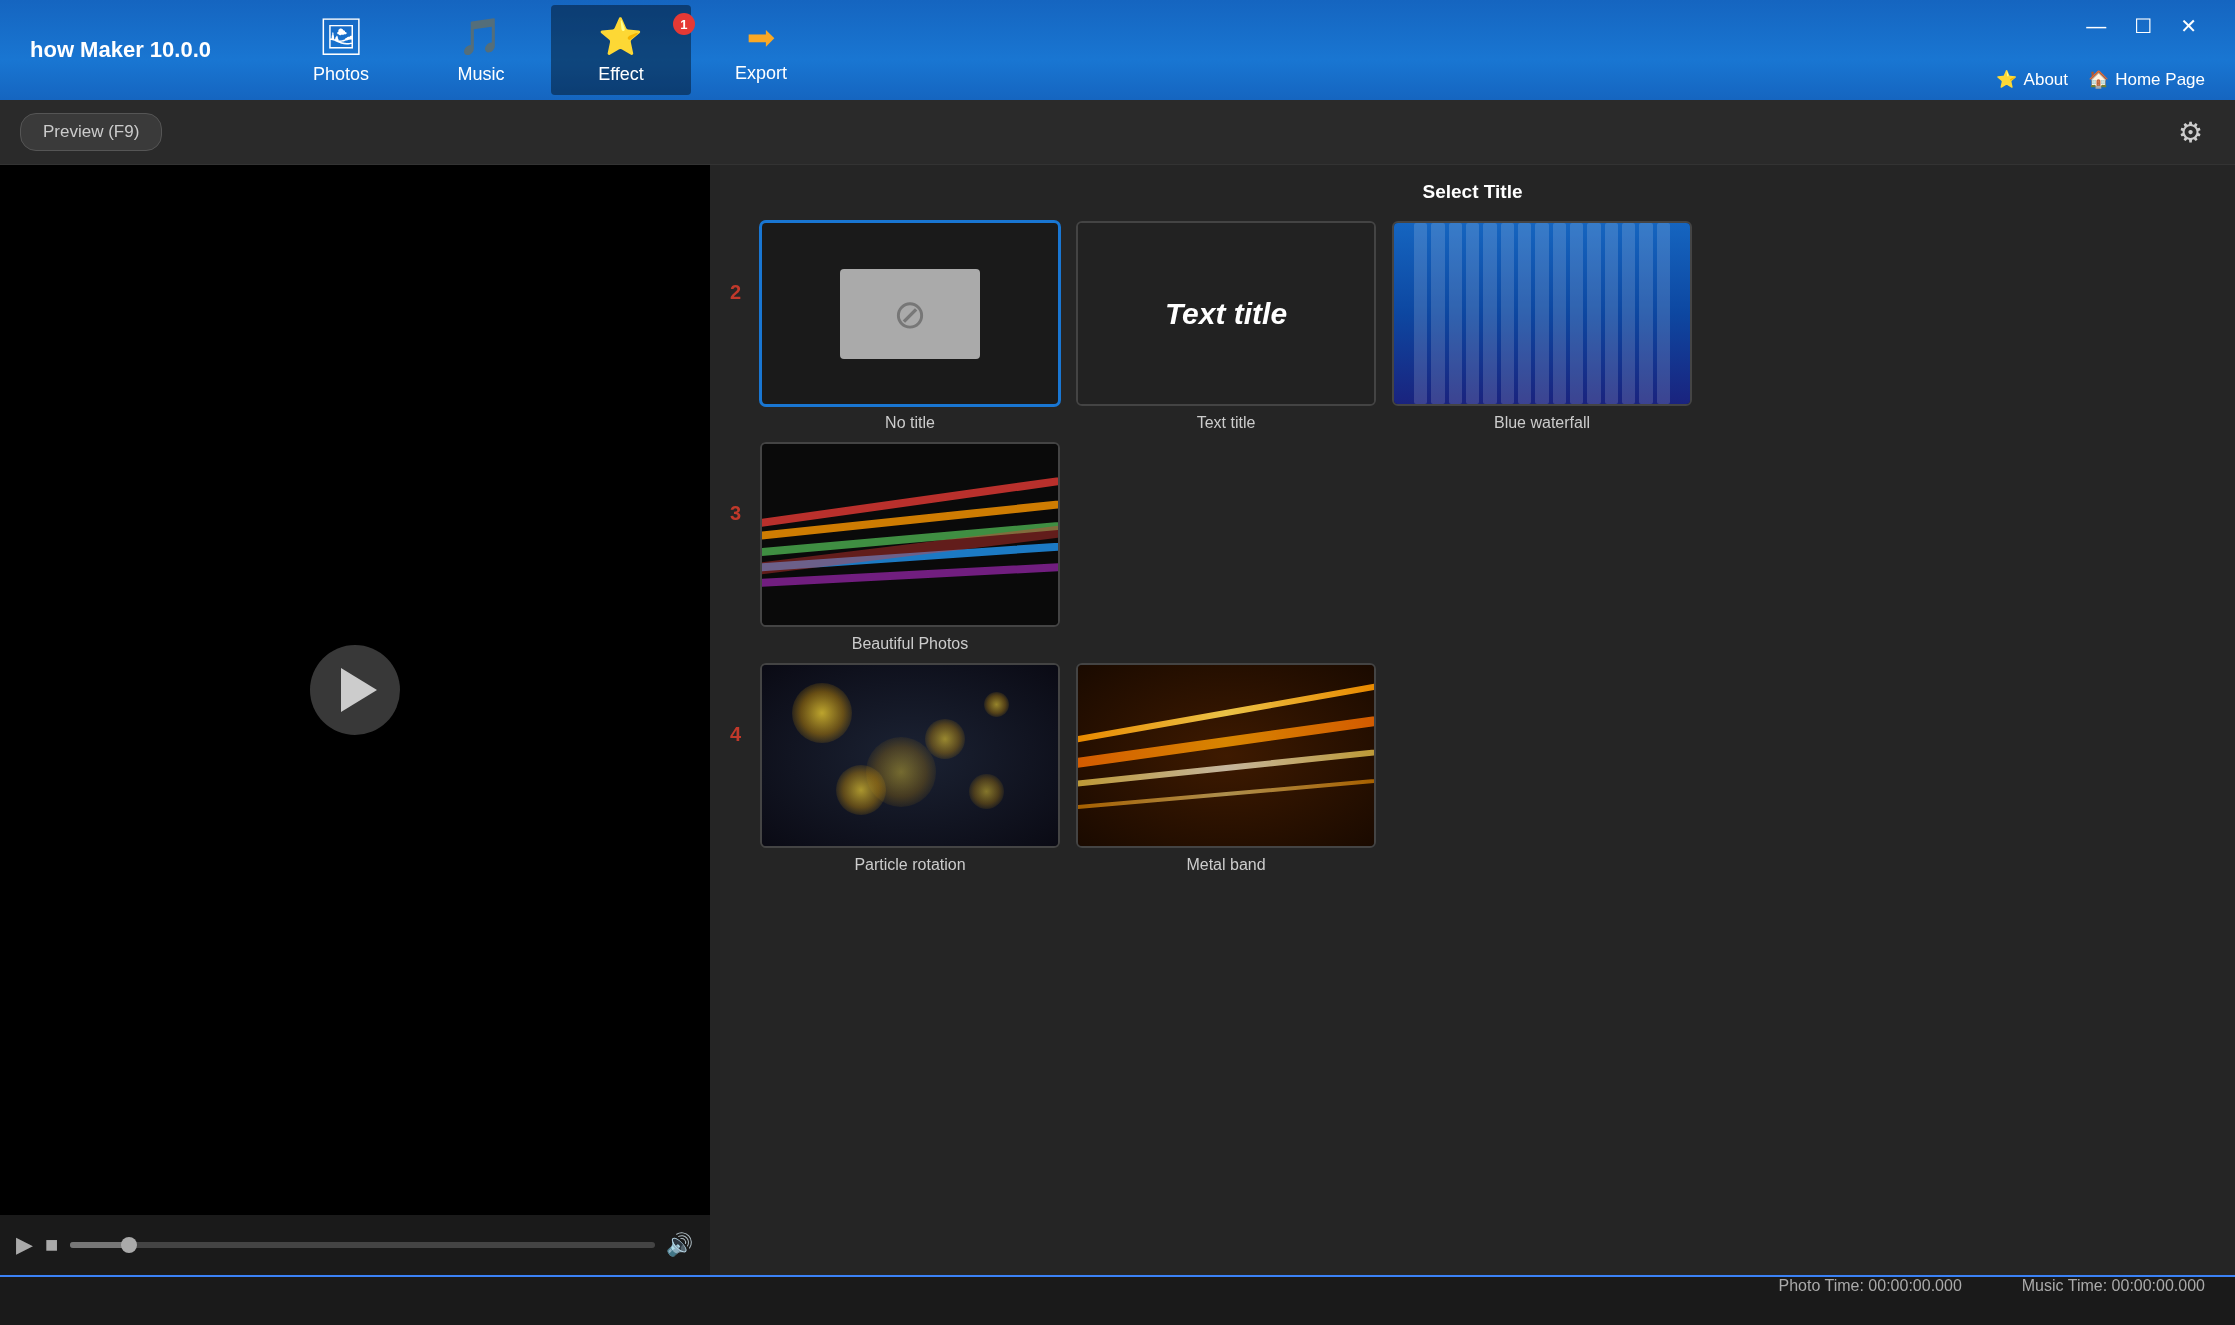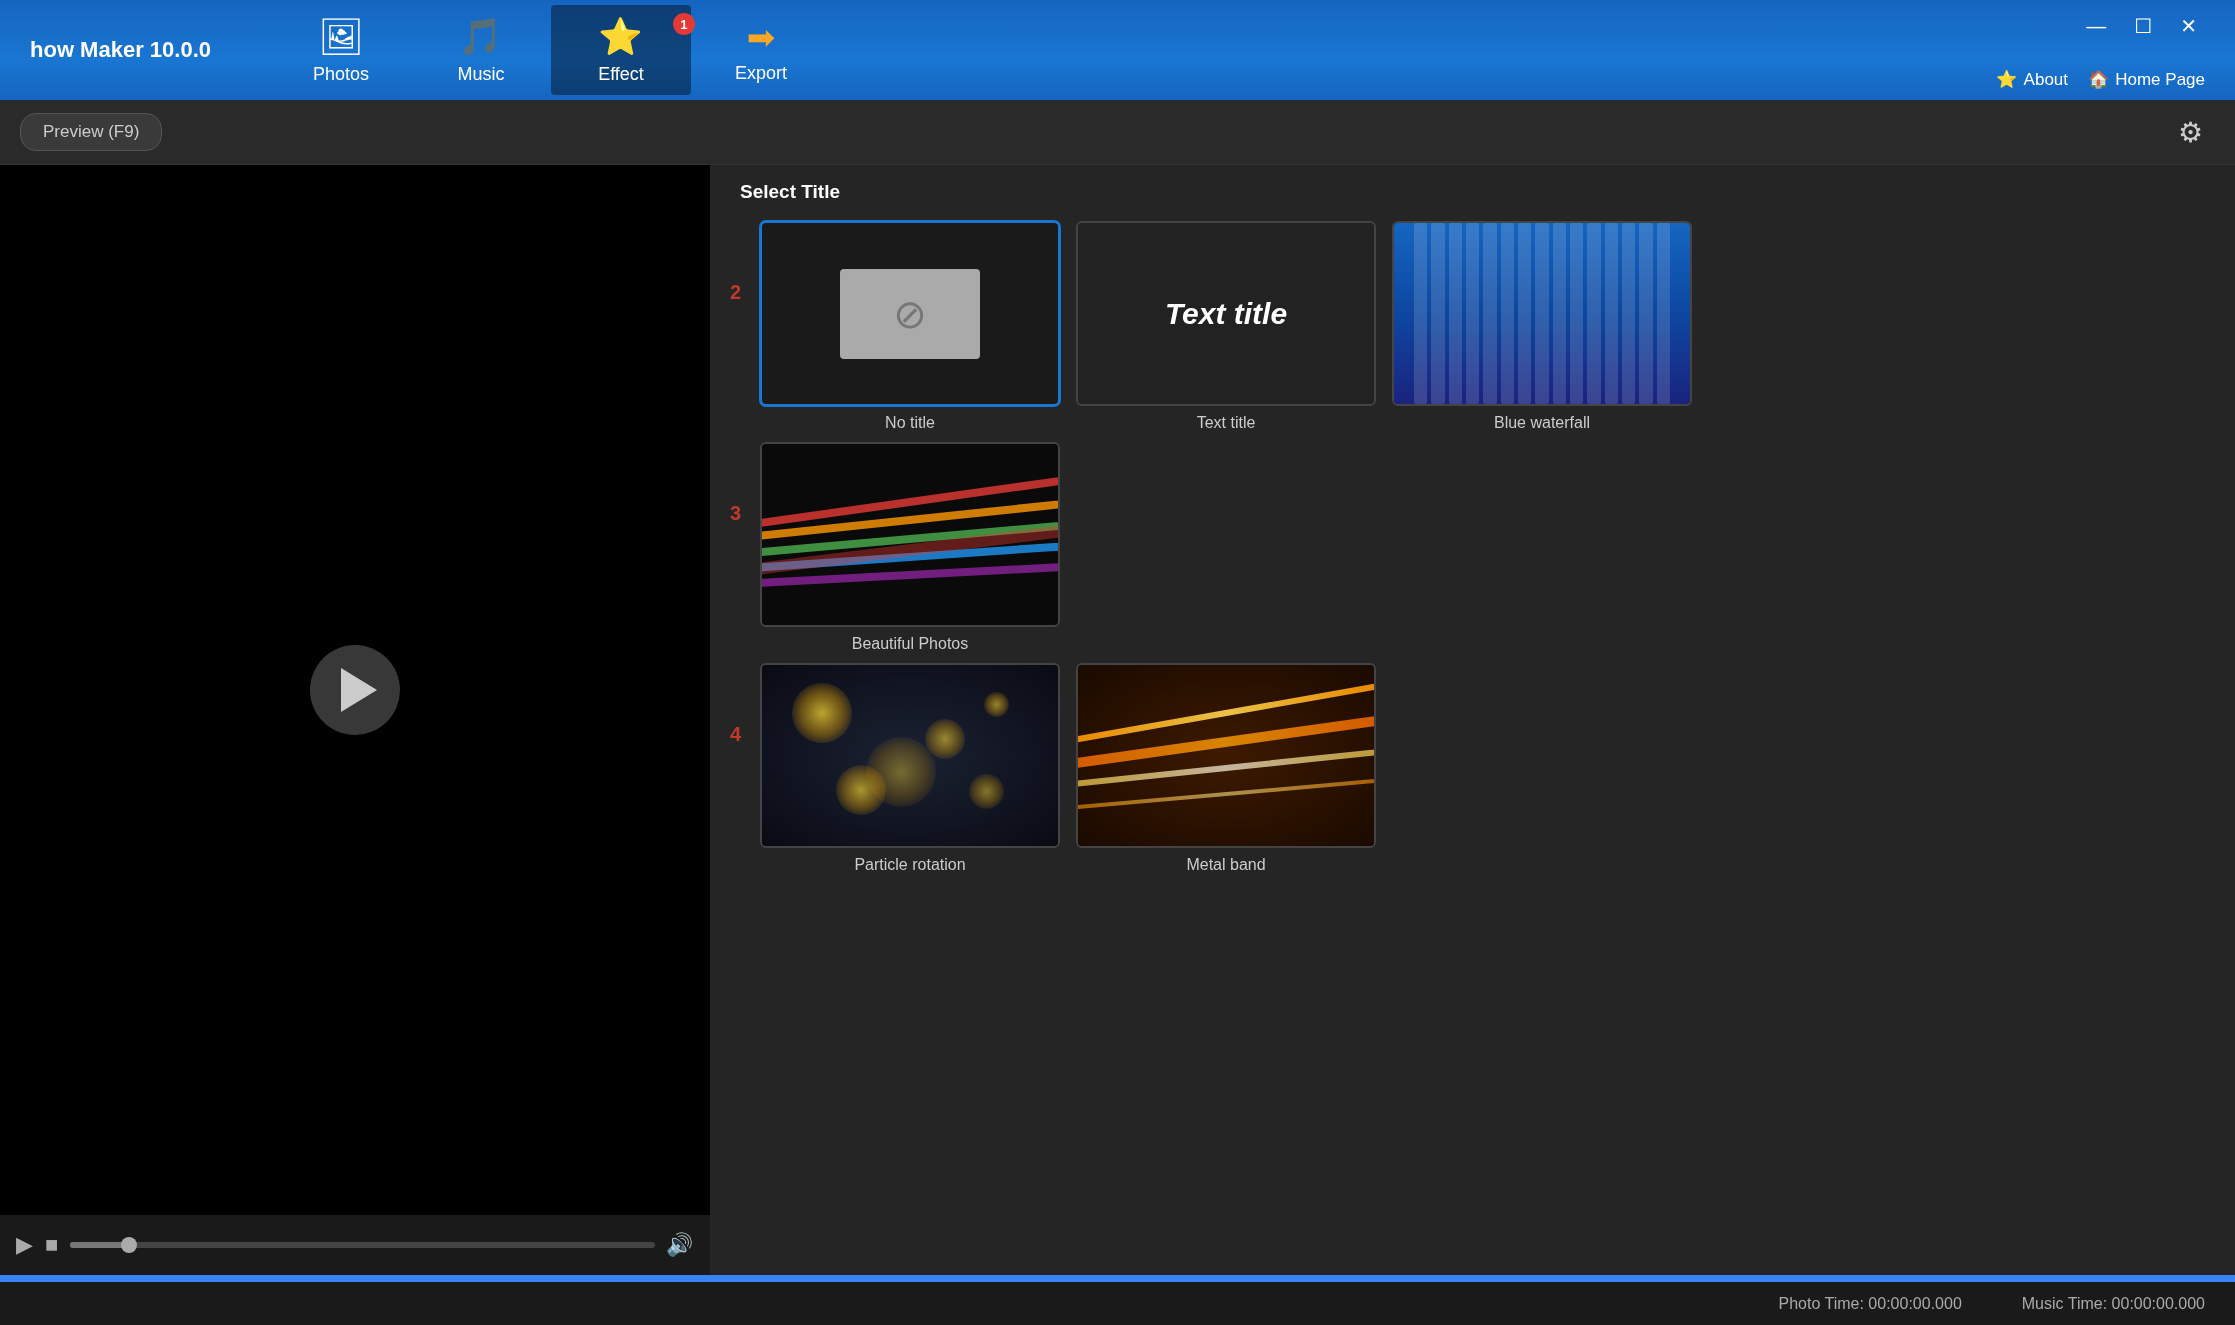--- a/index.html
+++ b/index.html
@@ -224,20 +224,21 @@
       border-bottom: 3px solid #1976d2;
       font-weight: bold;
     }
 
     
     #select-title-label {
       padding: 16px 30px 8px 30px;
       color: #fff;
       font-size: 19px;
       font-weight: bold;
+      text-align: center;
     }
 
     
     #grid-container {
       flex: 1;
       overflow-y: auto;
       padding: 10px 20px 20px 20px;
     }
     .row-wrap {
       display: flex;
@@ -408,23 +409,23 @@
       width: 200%;
       height: 6px;
       border-radius: 50px;
       left: -50%;
     }
 
     
     #statusbar {
       height: 50px;
       background: #1a1a1a;
-      border-top: 7px solid #3b82f6;
-      display: flex;
-      align-items: center;
+      border-top: 2px solid #3b82f6;
+      display: flex;
+      align-items: flex-start;
       justify-content: flex-end;
       padding: 0 30px;
       gap: 60px;
     }
     .status-item {
       color: #aaa;
       font-size: 16px;
     }
   </style>
 </head>

